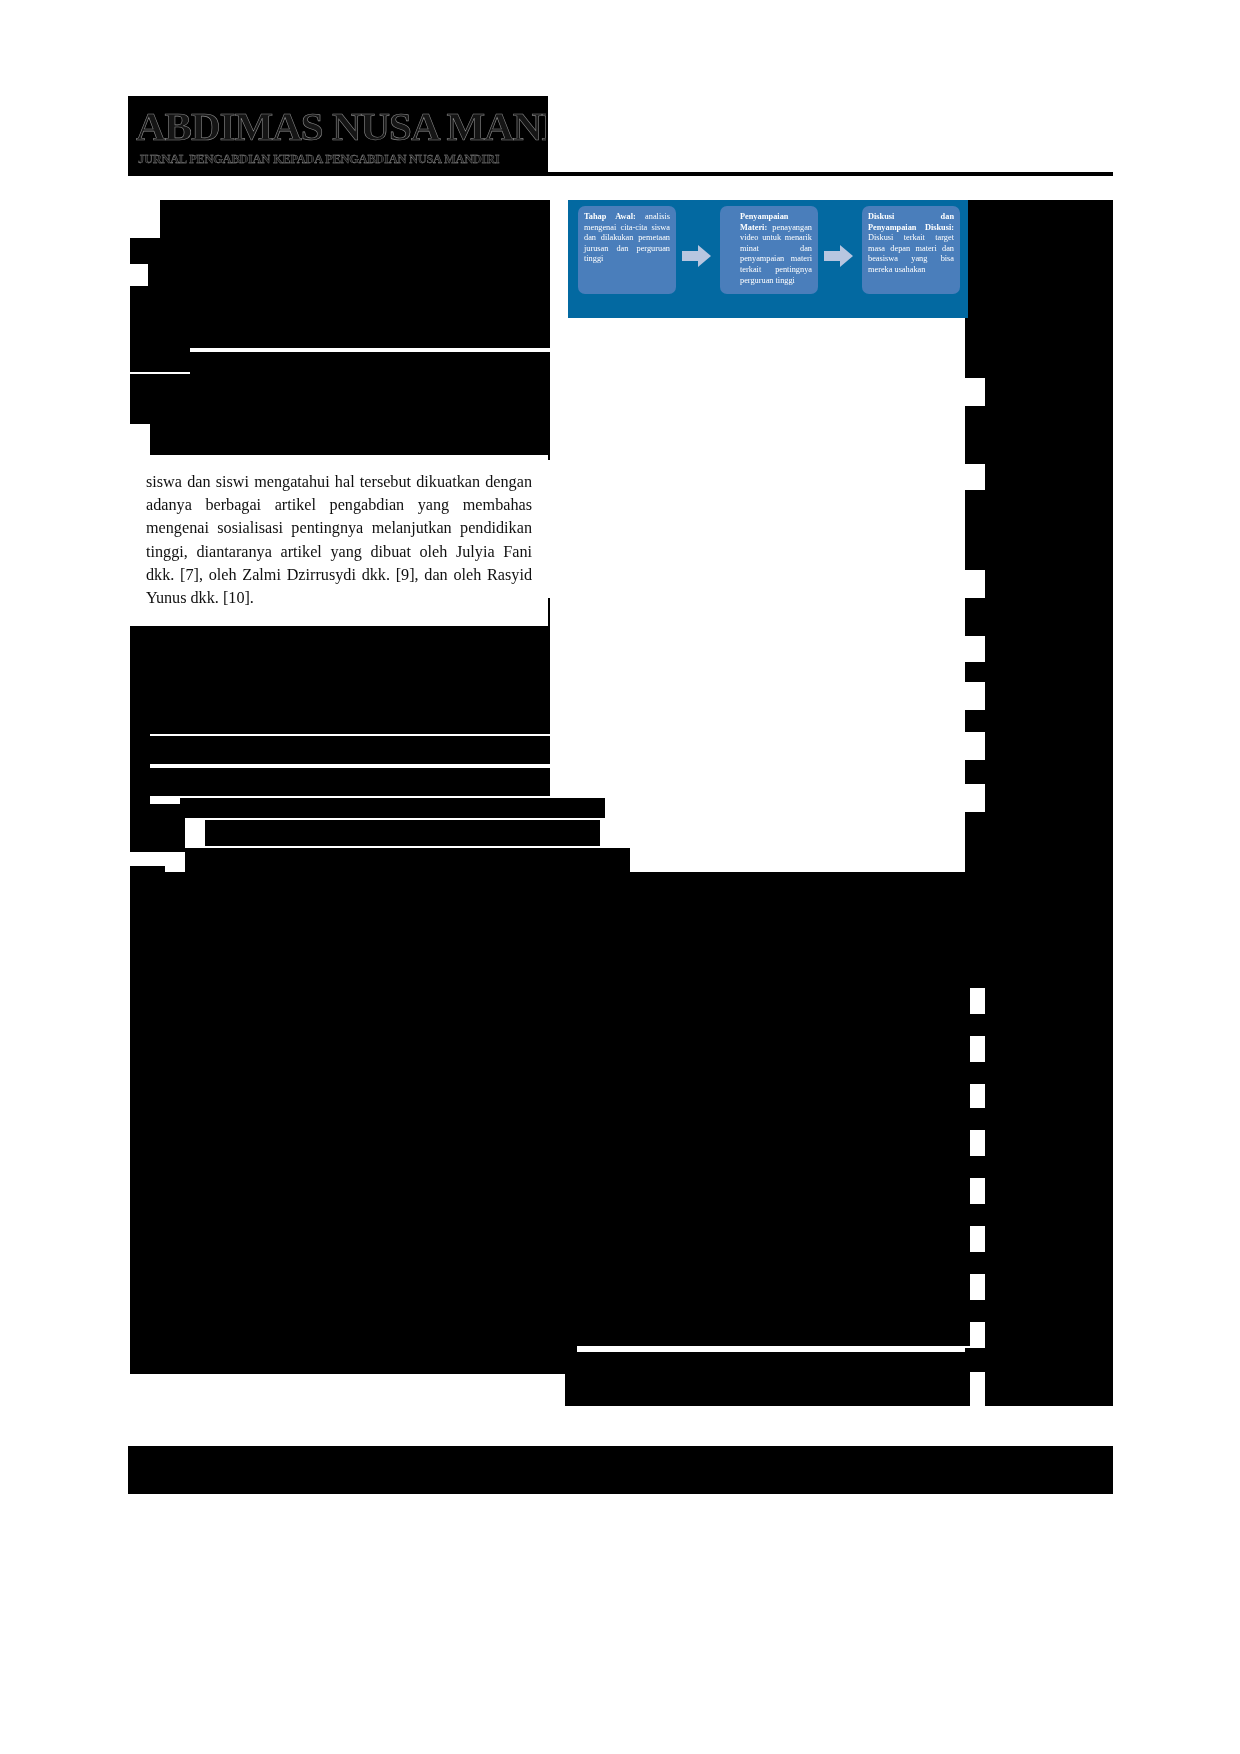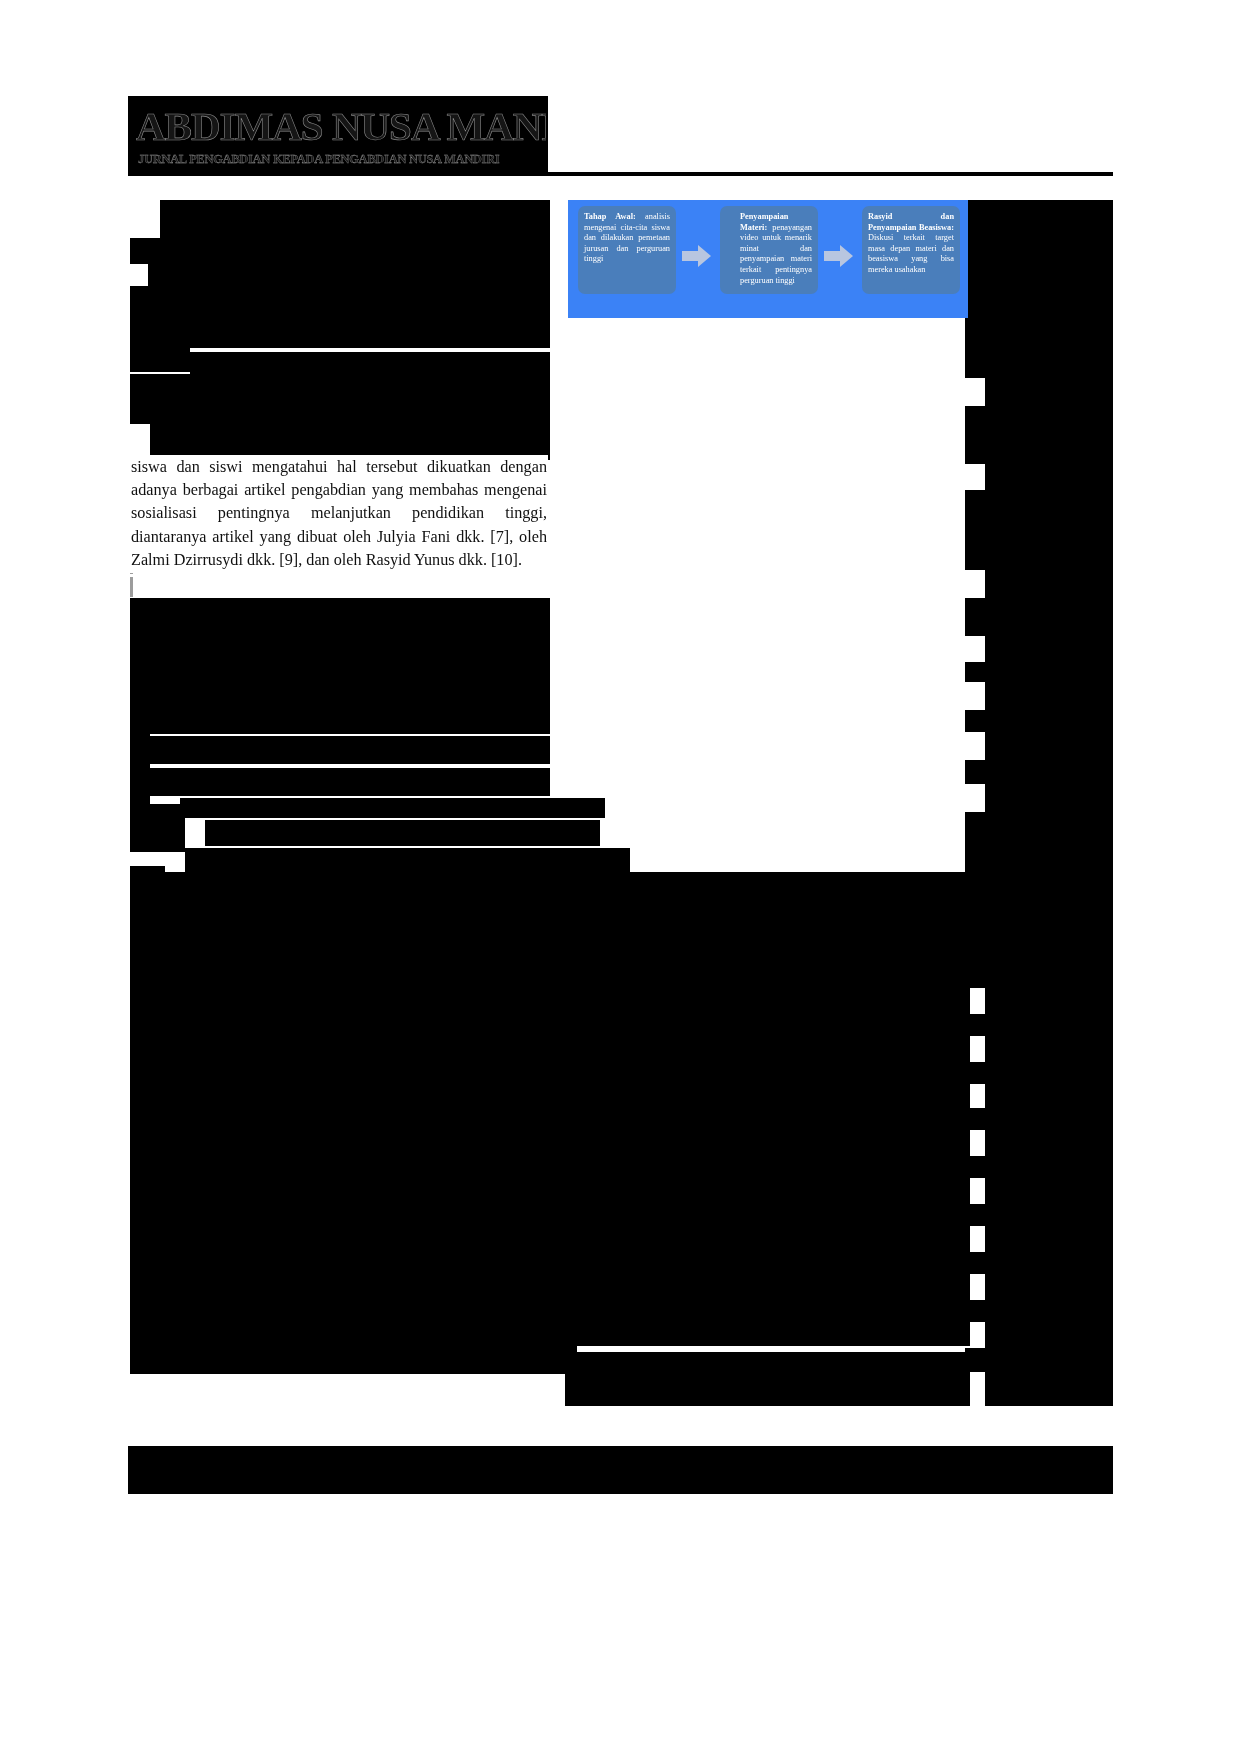--- a/index.html
+++ b/index.html
@@ -83,21 +83,21 @@
     background: #000000;
   }
 
   
   .flow {
     position: absolute;
     left: 568px;
     top: 200px;
     width: 400px;
     height: 118px;
-    background: #3b82f6;
+    background: #0369a1;
   }
   .flow-box {
     position: absolute;
     top: 6px;
     width: 98px;
     height: 88px;
     background: #4a7ebb;
     border-radius: 7px;
     box-sizing: border-box;
     padding: 6px 6px 4px 6px;
@@ -128,21 +128,21 @@
     left: 130px;
     top: 455px;
     width: 418px;
     font-family: "Liberation Serif", serif;
     font-size: 16.2px;
     line-height: 23.2px;
     text-align: justify;
     color: #101010;
     background: #ffffff;
   }
-  .bodytext p { margin: 1px; }
+  .bodytext p { margin: 16px; }
 
   .col-marker {
     position: absolute;
     width: 3px;
     background: #9c9c9c;
   }
 </style>
 </head>
 <body>
 
@@ -240,21 +240,21 @@
 
     <div class="flow-box flow-box-2">
       <b>Penyampaian Materi:</b><span> penayangan video untuk menarik minat dan penyampaian materi terkait pentingnya perguruan tinggi</span>
     </div>
 
     <svg class="flow-arrow flow-arrow-2" viewBox="0 0 30 24" xmlns="http://www.w3.org/2000/svg">
       <polygon points="0,7 16,7 16,1 29,12 16,23 16,17 0,17" fill="#b8c6e0"></polygon>
     </svg>
 
     <div class="flow-box flow-box-3">
-      <b>Rasyid dan Penyampaian Beasiswa:</b><span> Diskusi terkait target masa depan materi dan beasiswa yang bisa mereka usahakan</span>
+      <b>Diskusi dan Penyampaian Diskusi:</b><span> Diskusi terkait target masa depan materi dan beasiswa yang bisa mereka usahakan</span>
     </div>
 
   </div>
 
   <div class="bodytext">
     <p>siswa dan siswi mengatahui hal tersebut dikuatkan dengan adanya berbagai artikel pengabdian yang membahas mengenai sosialisasi pentingnya melanjutkan pendidikan tinggi, diantaranya artikel yang dibuat oleh Julyia Fani dkk. [7], oleh Zalmi Dzirrusydi dkk. [9], dan oleh Rasyid Yunus dkk. [10].</p>
   </div>
 
 </div>
 

